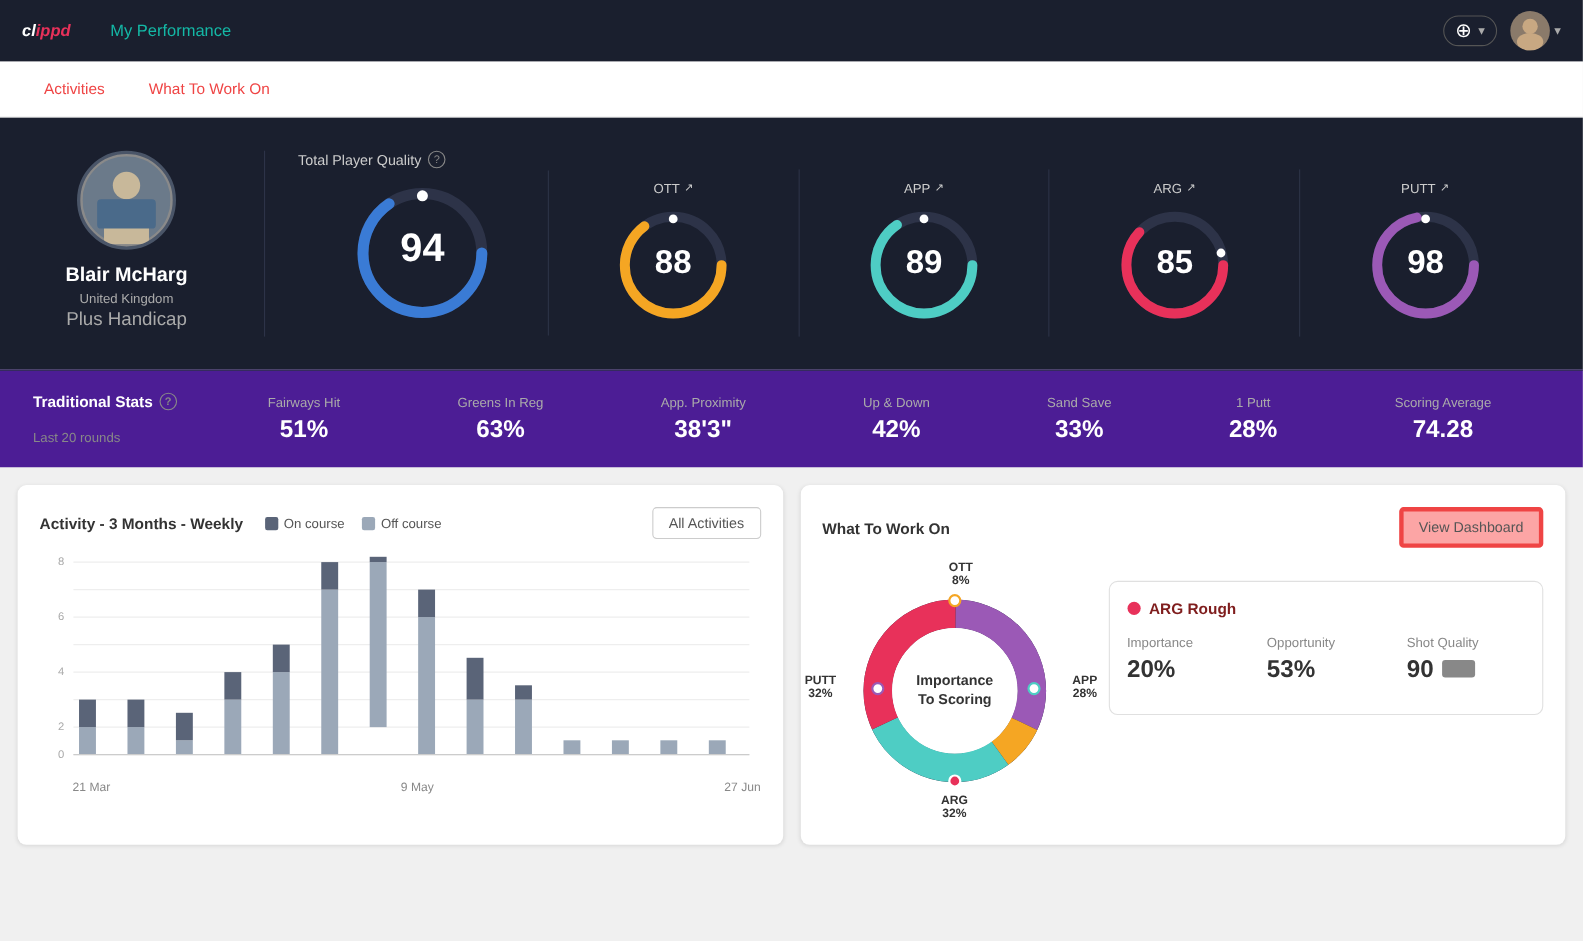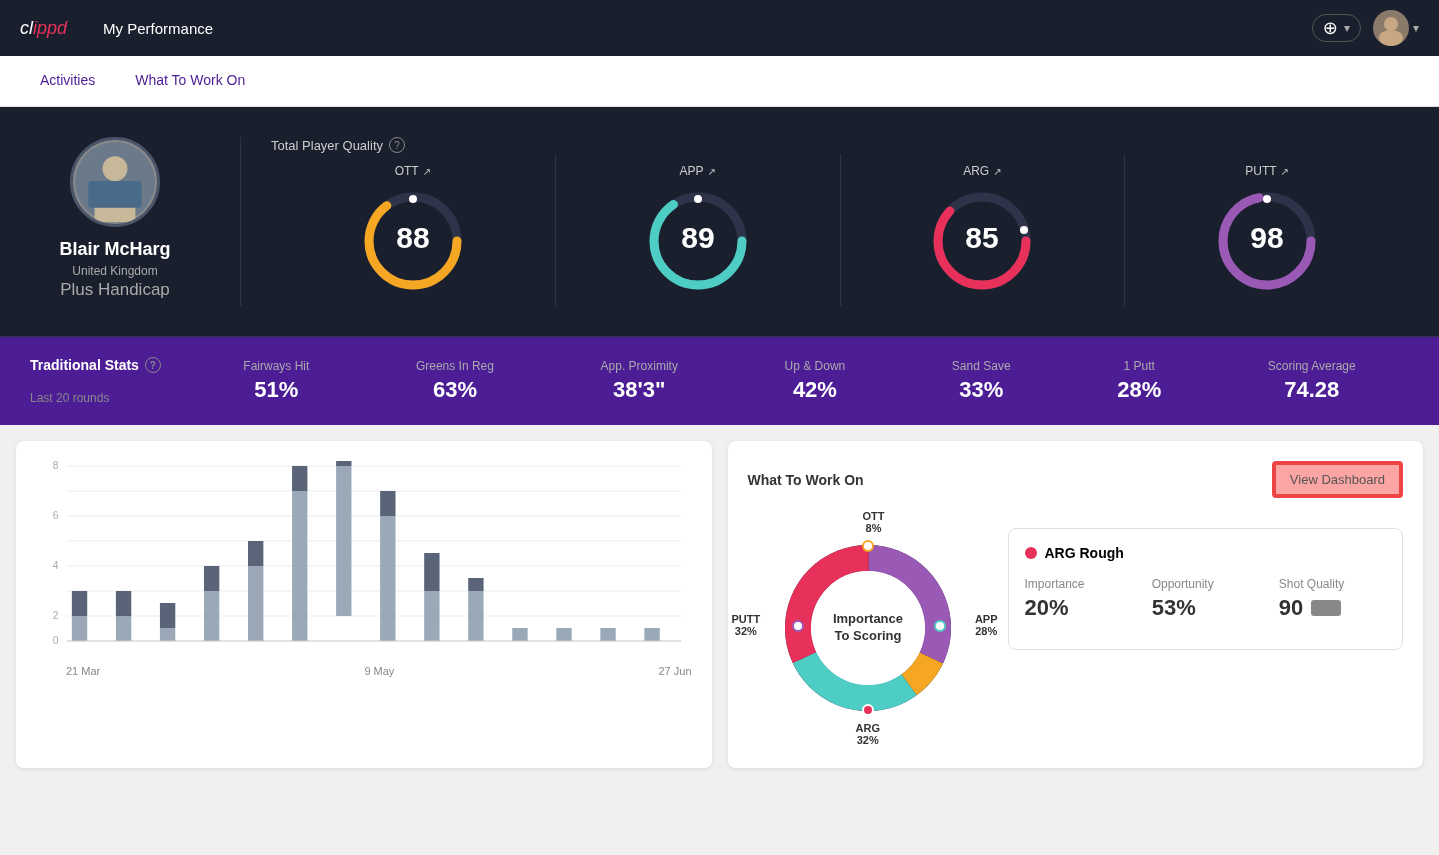--- a/index.html
+++ b/index.html
@@ -9,26 +9,26 @@
     .top-nav {
       background: #1a1f2e;
       height: 56px;
       display: flex;
       align-items: center;
       padding: 0 20px;
       justify-content: space-between;
     }
     .logo {
       color: #e8315a;
-      font-size: 18px;
-      font-weight: normal;
+      font-size: 15px;
+      font-weight: bold;
       font-style: italic;
     }
     .logo span { color: white; }
-    .nav-title { color: #ffffff; font-size: 15px; margin-left: 20px; }
+    .nav-title { color: #14b8a6; font-size: 15px; margin-left: 20px; }
     .nav-right { display: flex; align-items: center; gap: 12px; }
     .avatar-circle {
       width: 36px; height: 36px;
       border-radius: 50%;
       background: #8a7a6a;
       overflow: hidden;
       display: flex; align-items: center; justify-content: center;
       color: white; font-size: 14px;
     }
 
@@ -36,21 +36,21 @@
     .tab-bar {
       background: white;
       display: flex;
       padding: 0 20px;
       border-bottom: 1px solid #e0e0e0;
     }
     .tab {
       padding: 16px 20px;
       cursor: pointer;
       font-size: 14px;
-      color: #4c1d95;
+      color: #ef4444;
       border-bottom: 3px solid transparent;
       margin-bottom: -1px;
     }
     .tab.active {
       color: #e8315a;
       border-bottom-color: #e8315a;
       font-weight: 500;
     }
 
     
@@ -228,21 +228,21 @@
     }
     .info-card {
       flex: 1;
       border: 1px solid #e0e0e0;
       border-radius: 8px;
       padding: 16px;
       margin-top: 20px;
     }
     .info-card-title {
       display: flex; align-items: center; gap: 8px;
-      font-size: 14px; font-weight: 600; color: #000000;
+      font-size: 14px; font-weight: 600; color: #7f1d1d;
       margin-bottom: 16px;
     }
     .info-card-dot {
       width: 12px; height: 12px; border-radius: 50%;
     }
     .info-metrics {
       display: flex; gap: 20px; margin-bottom: 12px;
     }
     .info-metric { flex: 1; }
     .info-metric-label { font-size: 12px; color: #888; margin-bottom: 4px; }
@@ -306,20 +306,28 @@
 
     <div class="hero-divider"></div>
 
     <div class="tpq-section">
       <div class="tpq-label">
         <span>Total Player Quality</span>
         <span class="help-icon">?</span>
       </div>
       <div class="gauges-row">
 
+        <div class="gauge-item">
+          <svg width="130" height="130" viewBox="0 0 130 130">
+            <circle cx="65" cy="65" r="54" fill="none" stroke="#2d3348" stroke-width="10"></circle>
+            <circle cx="65" cy="65" r="54" fill="none" stroke="#3a7bd5" stroke-width="10" stroke-dasharray="307 339" stroke-dashoffset="85" stroke-linecap="round"></circle>
+            <circle cx="65" cy="13" r="5" fill="white"></circle>
+            <text x="65" y="72" text-anchor="middle" font-size="36" font-weight="bold" fill="white">94</text>
+          </svg>
+        </div>
 
         <div class="gauge-item">
           <div class="gauge-label">
             <span>OTT</span>
             <span class="gauge-arrow">↗</span>
           </div>
           <svg width="110" height="110" viewBox="0 0 110 110">
             <circle cx="55" cy="55" r="44" fill="none" stroke="#2d3348" stroke-width="9"></circle>
             <circle cx="55" cy="55" r="44" fill="none" stroke="#f5a623" stroke-width="9" stroke-dasharray="248 276" stroke-dashoffset="69" stroke-linecap="round"></circle>
             <circle cx="55" cy="13" r="4" fill="white"></circle>
@@ -407,20 +415,36 @@
     <div class="stat-item">
       <div class="stat-name">Scoring Average</div>
       <div class="stat-val">74.28</div>
     </div>
   </div>
 </div>
 
 <div class="bottom-panels">
 
   <div class="panel">
+    <div class="panel-header">
+      <div style="display:flex;align-items:center;gap:20px;">
+        <span class="panel-title">Activity - 3 Months - Weekly</span>
+        <div class="legend">
+          <div class="legend-item">
+            <div class="legend-dot" style="background:#5a6478;"></div>
+            <span>On course</span>
+          </div>
+          <div class="legend-item">
+            <div class="legend-dot" style="background:#9ba8b8;"></div>
+            <span>Off course</span>
+          </div>
+        </div>
+      </div>
+      <button class="all-activities-btn">All Activities</button>
+    </div>
     <div class="chart-area">
       <svg width="100%" height="200" viewBox="0 0 640 200" preserveAspectRatio="none">
 
         <line x1="30" y1="5" x2="630" y2="5" stroke="#eee" stroke-width="1"></line>
         <line x1="30" y1="30" x2="630" y2="30" stroke="#eee" stroke-width="1"></line>
         <line x1="30" y1="55" x2="630" y2="55" stroke="#eee" stroke-width="1"></line>
         <line x1="30" y1="80" x2="630" y2="80" stroke="#eee" stroke-width="1"></line>
         <line x1="30" y1="105" x2="630" y2="105" stroke="#eee" stroke-width="1"></line>
         <line x1="30" y1="130" x2="630" y2="130" stroke="#eee" stroke-width="1"></line>
         <line x1="30" y1="155" x2="630" y2="155" stroke="#eee" stroke-width="1"></line>

